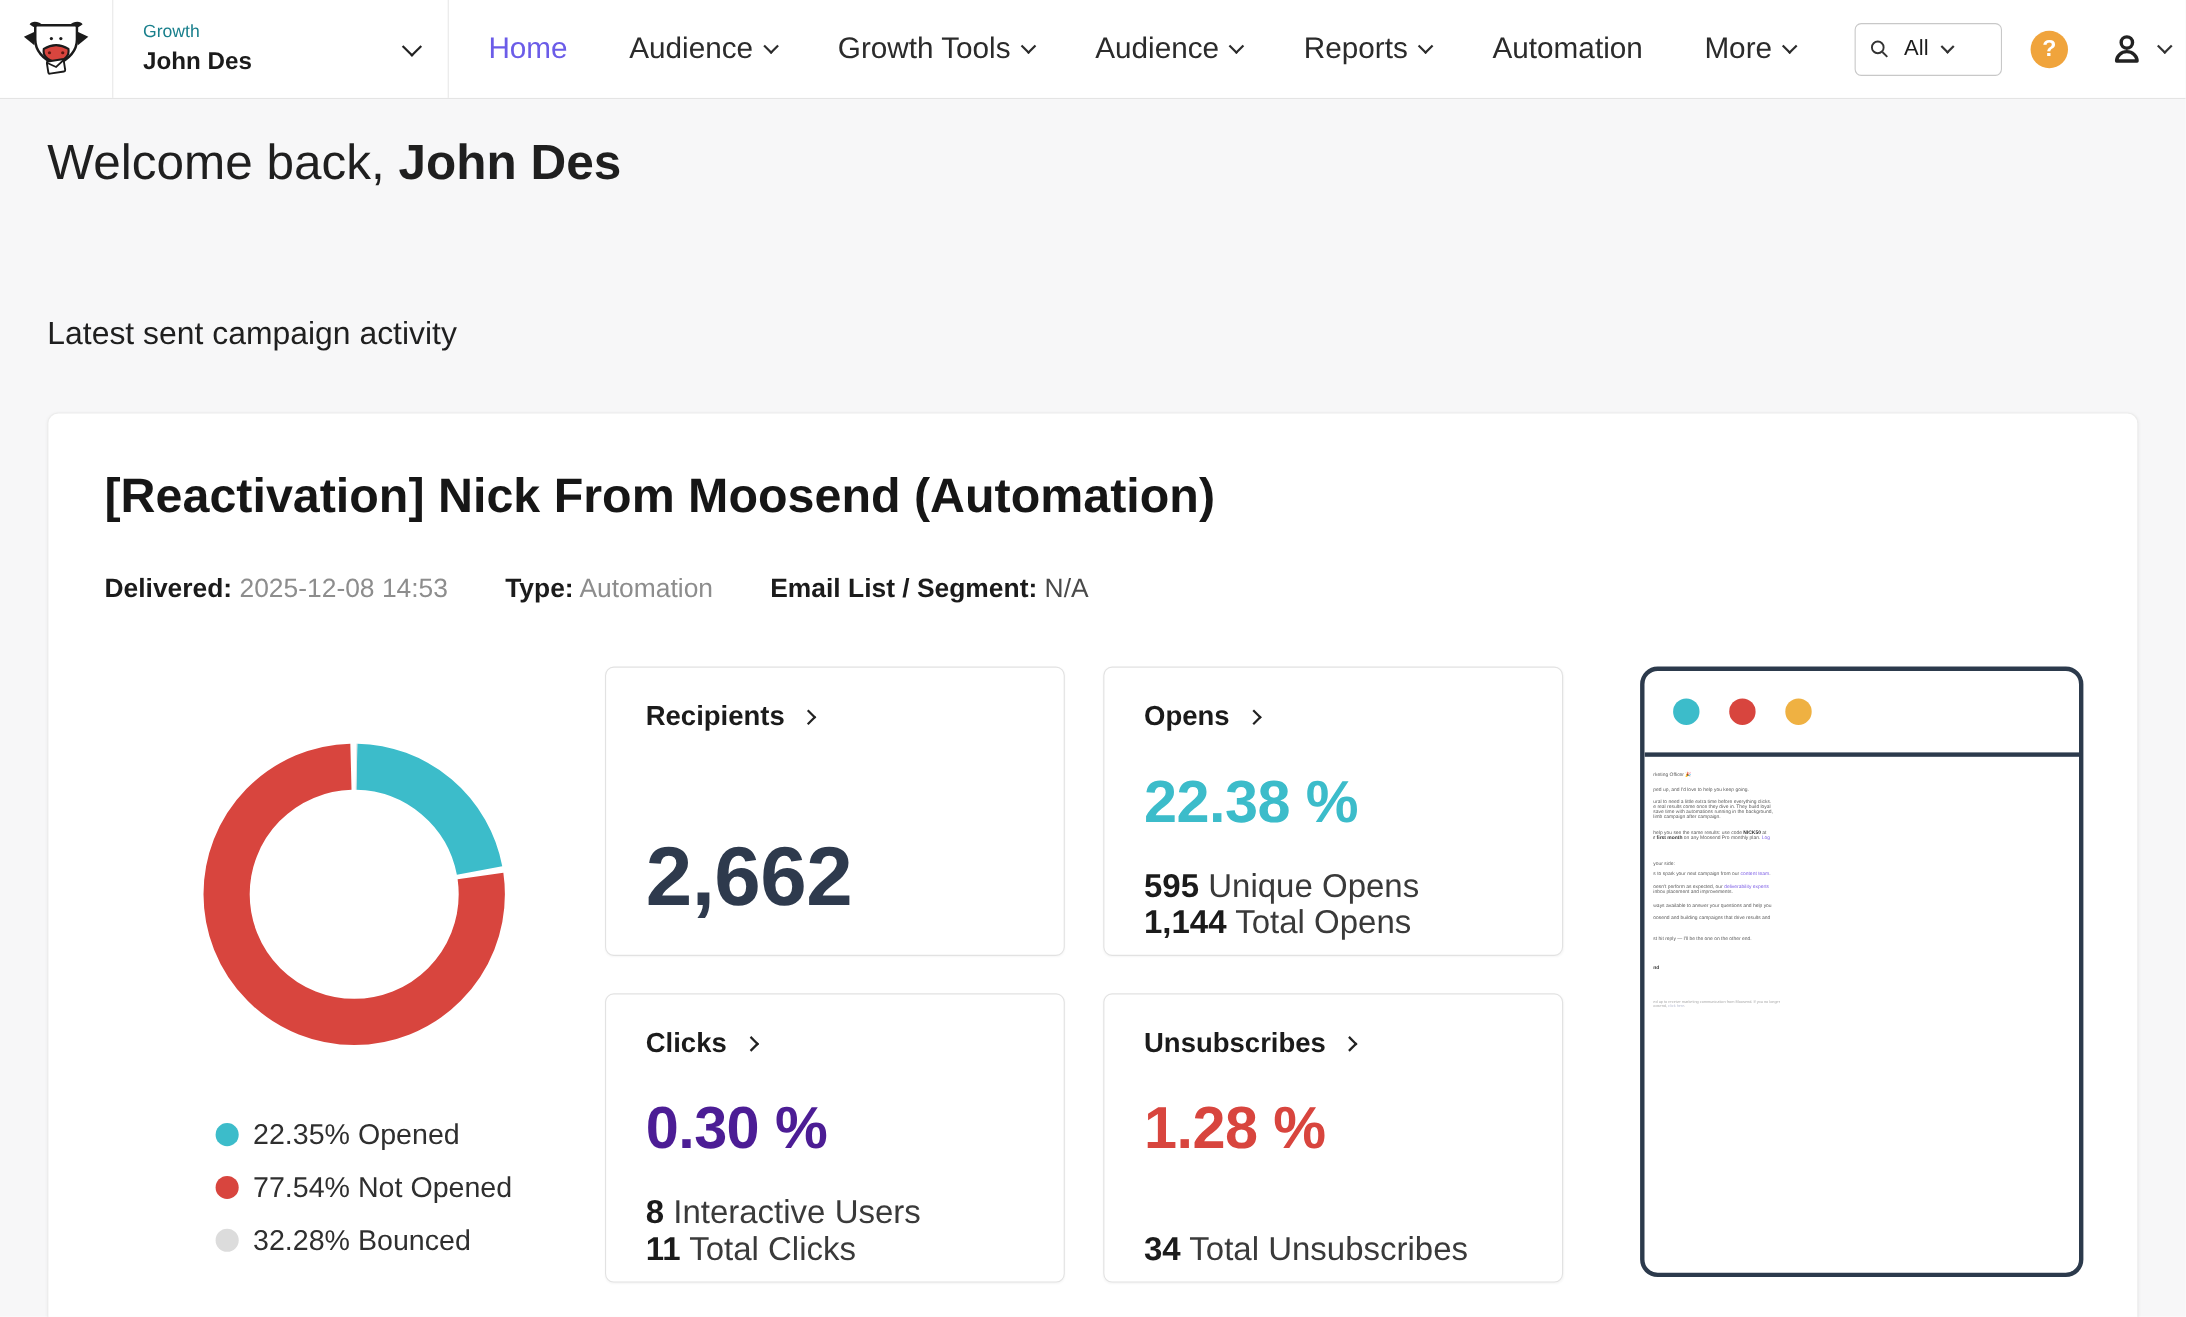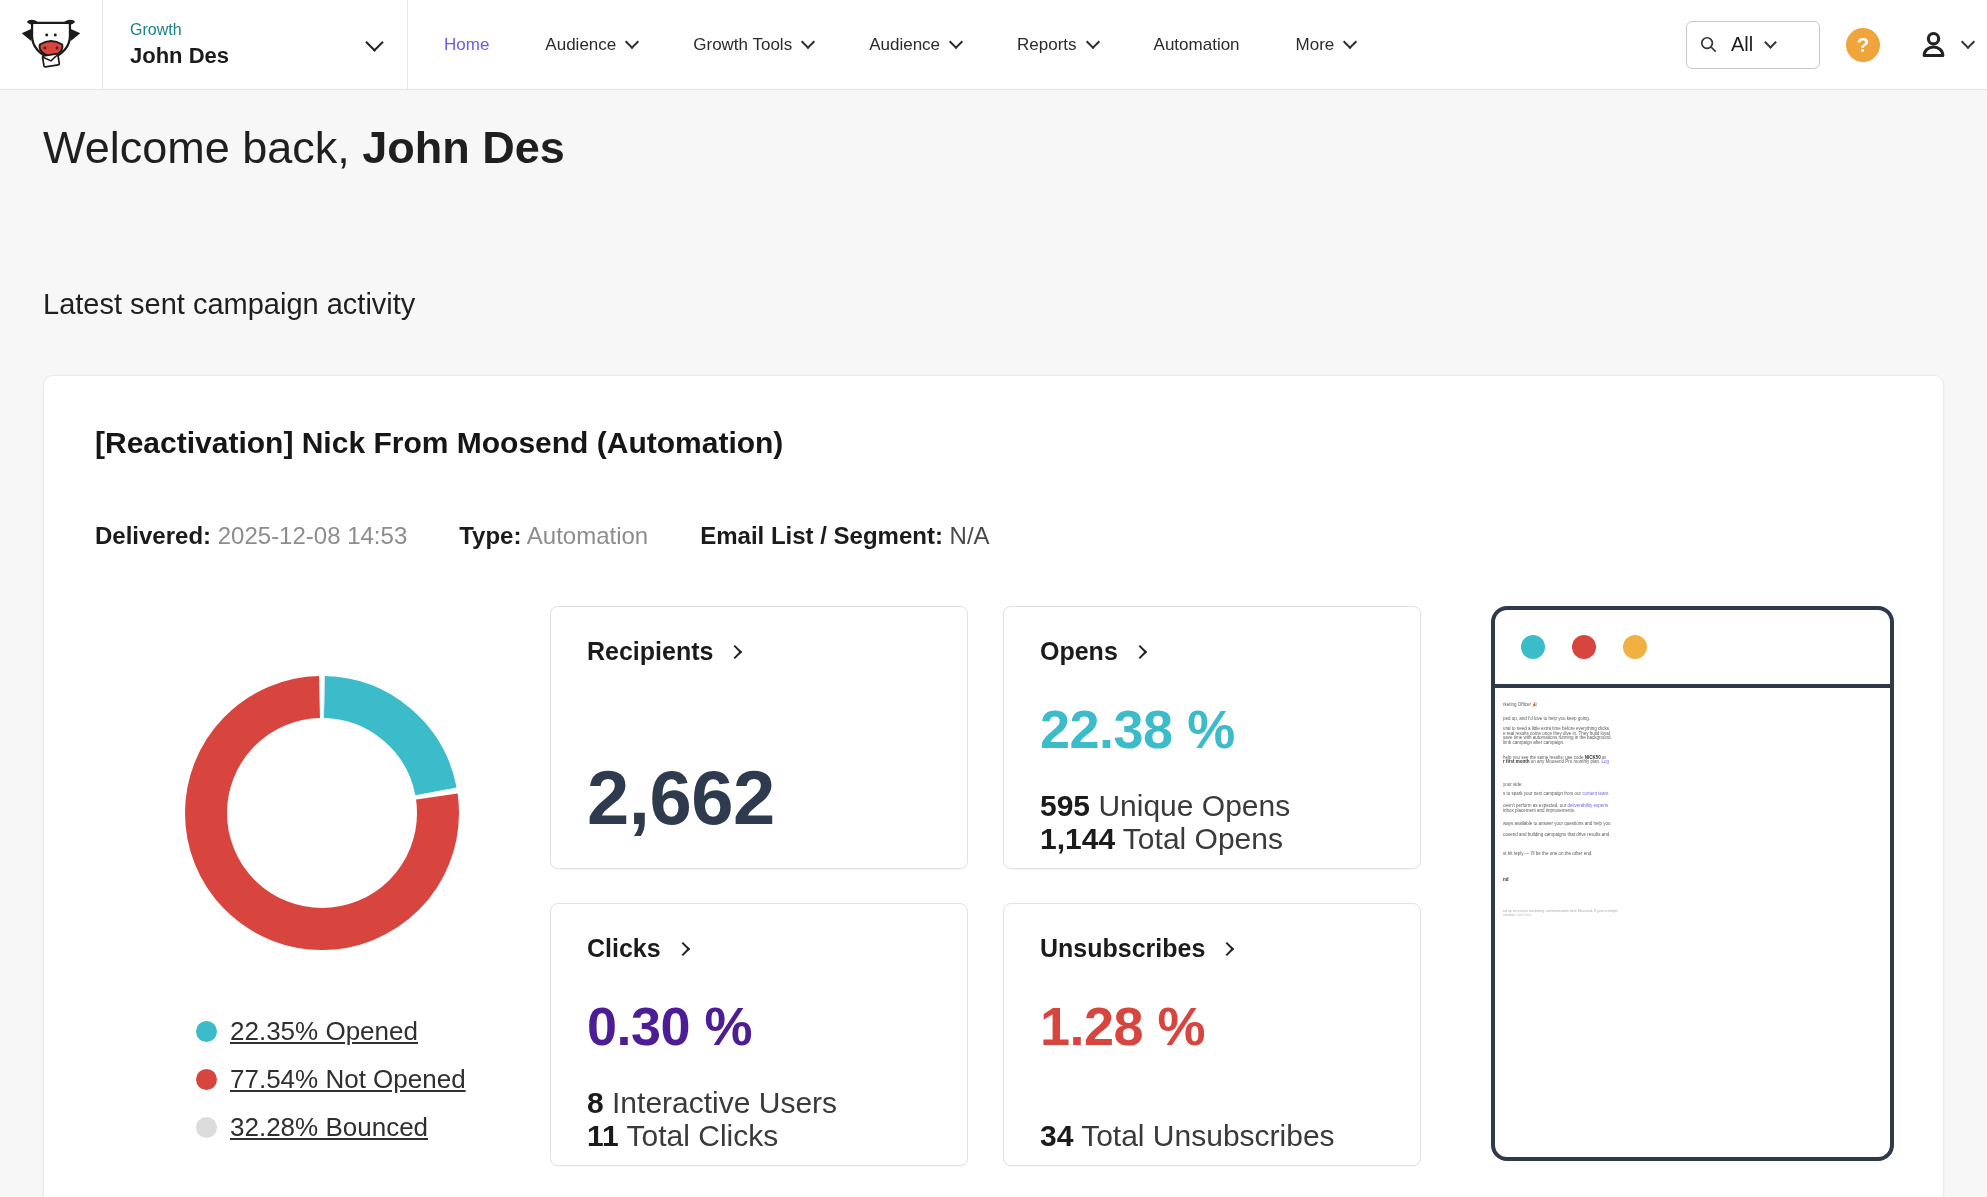--- a/index.html
+++ b/index.html
@@ -13,50 +13,50 @@
   .logo-cell{width:103px;height:100%;display:flex;align-items:center;justify-content:center;
     border-right:1px solid #e8e8e8;box-sizing:border-box;}
   .owner-cell{width:305px;height:100%;display:flex;align-items:center;justify-content:space-between;
     padding:0 26px 0 27px;border-right:1px solid #e8e8e8;box-sizing:border-box;cursor:pointer;}
   .owner-label{font-size:16px;color:#187f8c;margin-bottom:4px;}
   .owner-name{font-size:22px;font-weight:700;color:#1b1b1b;}
   .chev{display:inline-block;width:9px;height:9px;border-right:2.4px solid currentColor;
     border-bottom:2.4px solid currentColor;transform:rotate(45deg);margin-top:-5px;}
   .chev.big{width:11px;height:11px;margin-top:-4px;color:#222;}
   .chev.r{transform:rotate(-45deg);margin-top:0;width:8px;height:8px;}
-  .mainnav{display:flex;align-items:center;gap:56px;margin-left:36px;font-size:17px;color:#2b2b2b;}
+  .mainnav{display:flex;align-items:center;gap:56px;margin-left:36px;font-size:27px;color:#2b2b2b;}
   .nav-item{display:flex;align-items:center;gap:11px;cursor:pointer;white-space:nowrap;}
   .nav-item.active{color:#6b5ce8;}
   .nav-item .chev{width:8px;height:8px;}
   .nav-right{margin-left:auto;display:flex;align-items:center;padding-right:14px;}
   .search-box{width:134px;height:48px;border:1px solid #c8c8c8;border-radius:6px;background:#fff;
     display:flex;align-items:center;padding:0 12px;box-sizing:border-box;gap:13px;cursor:pointer;}
   .search-scope{font-size:20px;color:#1b1b1b;}
   .search-box .chev{width:7px;height:7px;color:#333;}
   .help-btn{width:34px;height:34px;border-radius:50%;background:#f0a43c;color:#fff;font-size:21px;
     font-weight:700;display:flex;align-items:center;justify-content:center;margin-left:26px;cursor:pointer;}
   .profile{display:flex;align-items:center;gap:14px;margin-left:38px;cursor:pointer;}
   .profile .chev{width:8px;height:8px;color:#333;}
   
   .welcome{position:absolute;left:43px;top:122px;font-size:45px;font-weight:400;color:#1f1f1f;margin:0;}
   .welcome b{font-weight:700;}
   .section-title{position:absolute;left:43px;top:288px;font-size:29px;color:#1f1f1f;}
   .campaign-card{position:absolute;left:43px;top:375px;width:1901px;height:870px;background:#fff;
     border:1px solid #ececec;border-radius:10px;box-shadow:0 1px 3px rgba(0,0,0,.05);box-sizing:border-box;}
-  .camp-title{position:absolute;left:51px;top:50px;font-size:30px;font-weight:700;color:#161616;margin:0;}
+  .camp-title{position:absolute;left:51px;top:50px;font-size:44px;font-weight:700;color:#161616;margin:0;}
   .meta-row{position:absolute;left:51px;top:146px;display:flex;gap:52px;font-size:24px;}
   .meta-pair .ml{font-weight:700;color:#1b1b1b;}
   .meta-pair .mv{color:#8d8d8d;}
   .meta-pair:nth-child(3) .mv{color:#4a4a4a;}
   
   #donut-svg{position:absolute;left:138px;top:297px;}
   .legend{position:absolute;left:152px;top:640px;}
   .legend-row{display:flex;align-items:center;gap:13px;margin-bottom:17px;}
   .legend-dot{width:21px;height:21px;border-radius:50%;display:inline-block;}
-  .legend-text{font-size:26px;color:#2f2f2f;text-decoration:underline;}
+  .legend-text{font-size:26px;color:#2f2f2f;}
   
   .stats-grid{position:absolute;left:506px;top:230px;display:grid;
     grid-template-columns:418px 418px;grid-auto-rows:263px;column-gap:35px;row-gap:34px;}
   .stat-card{background:#fff;border:1px solid #e2e2e2;border-radius:8px;box-sizing:border-box;
     padding:30px 36px 0;box-shadow:0 1px 2px rgba(0,0,0,.04);}
   .stat-head{display:flex;align-items:center;gap:17px;font-size:25px;font-weight:700;color:#1b1b1b;cursor:pointer;}
   .stat-head .chev{color:#222;}
   .stat-big{font-weight:700;letter-spacing:-0.5px;}
   .big-count{font-size:76px;line-height:76px;margin-top:94px;}
   .big-pct{font-size:54px;line-height:54px;margin-top:36px;}

